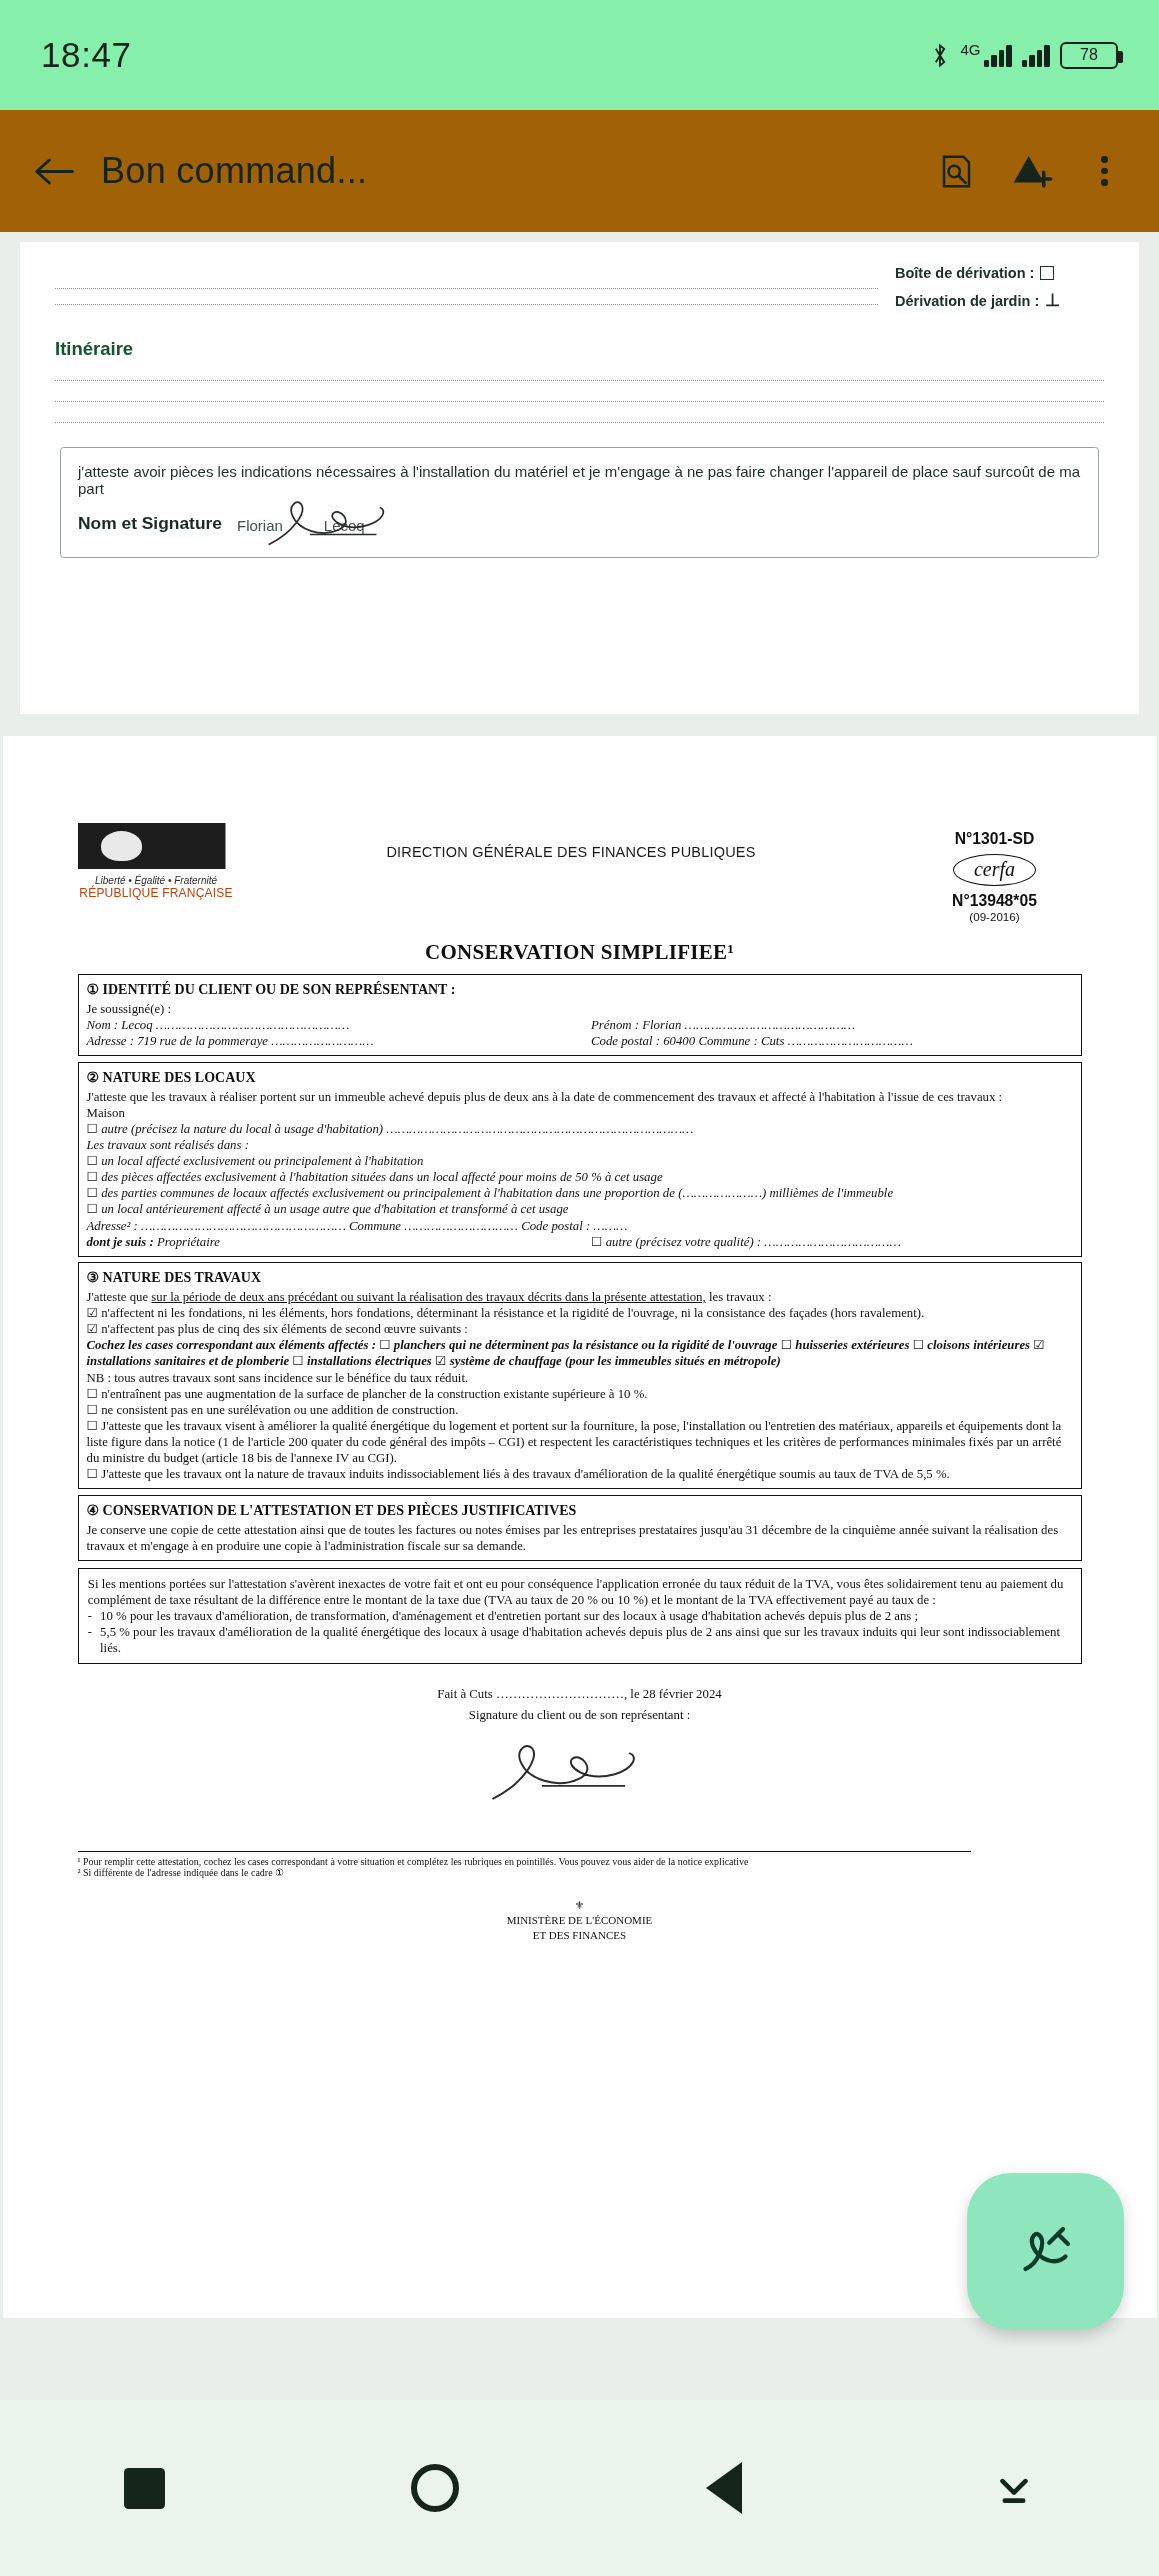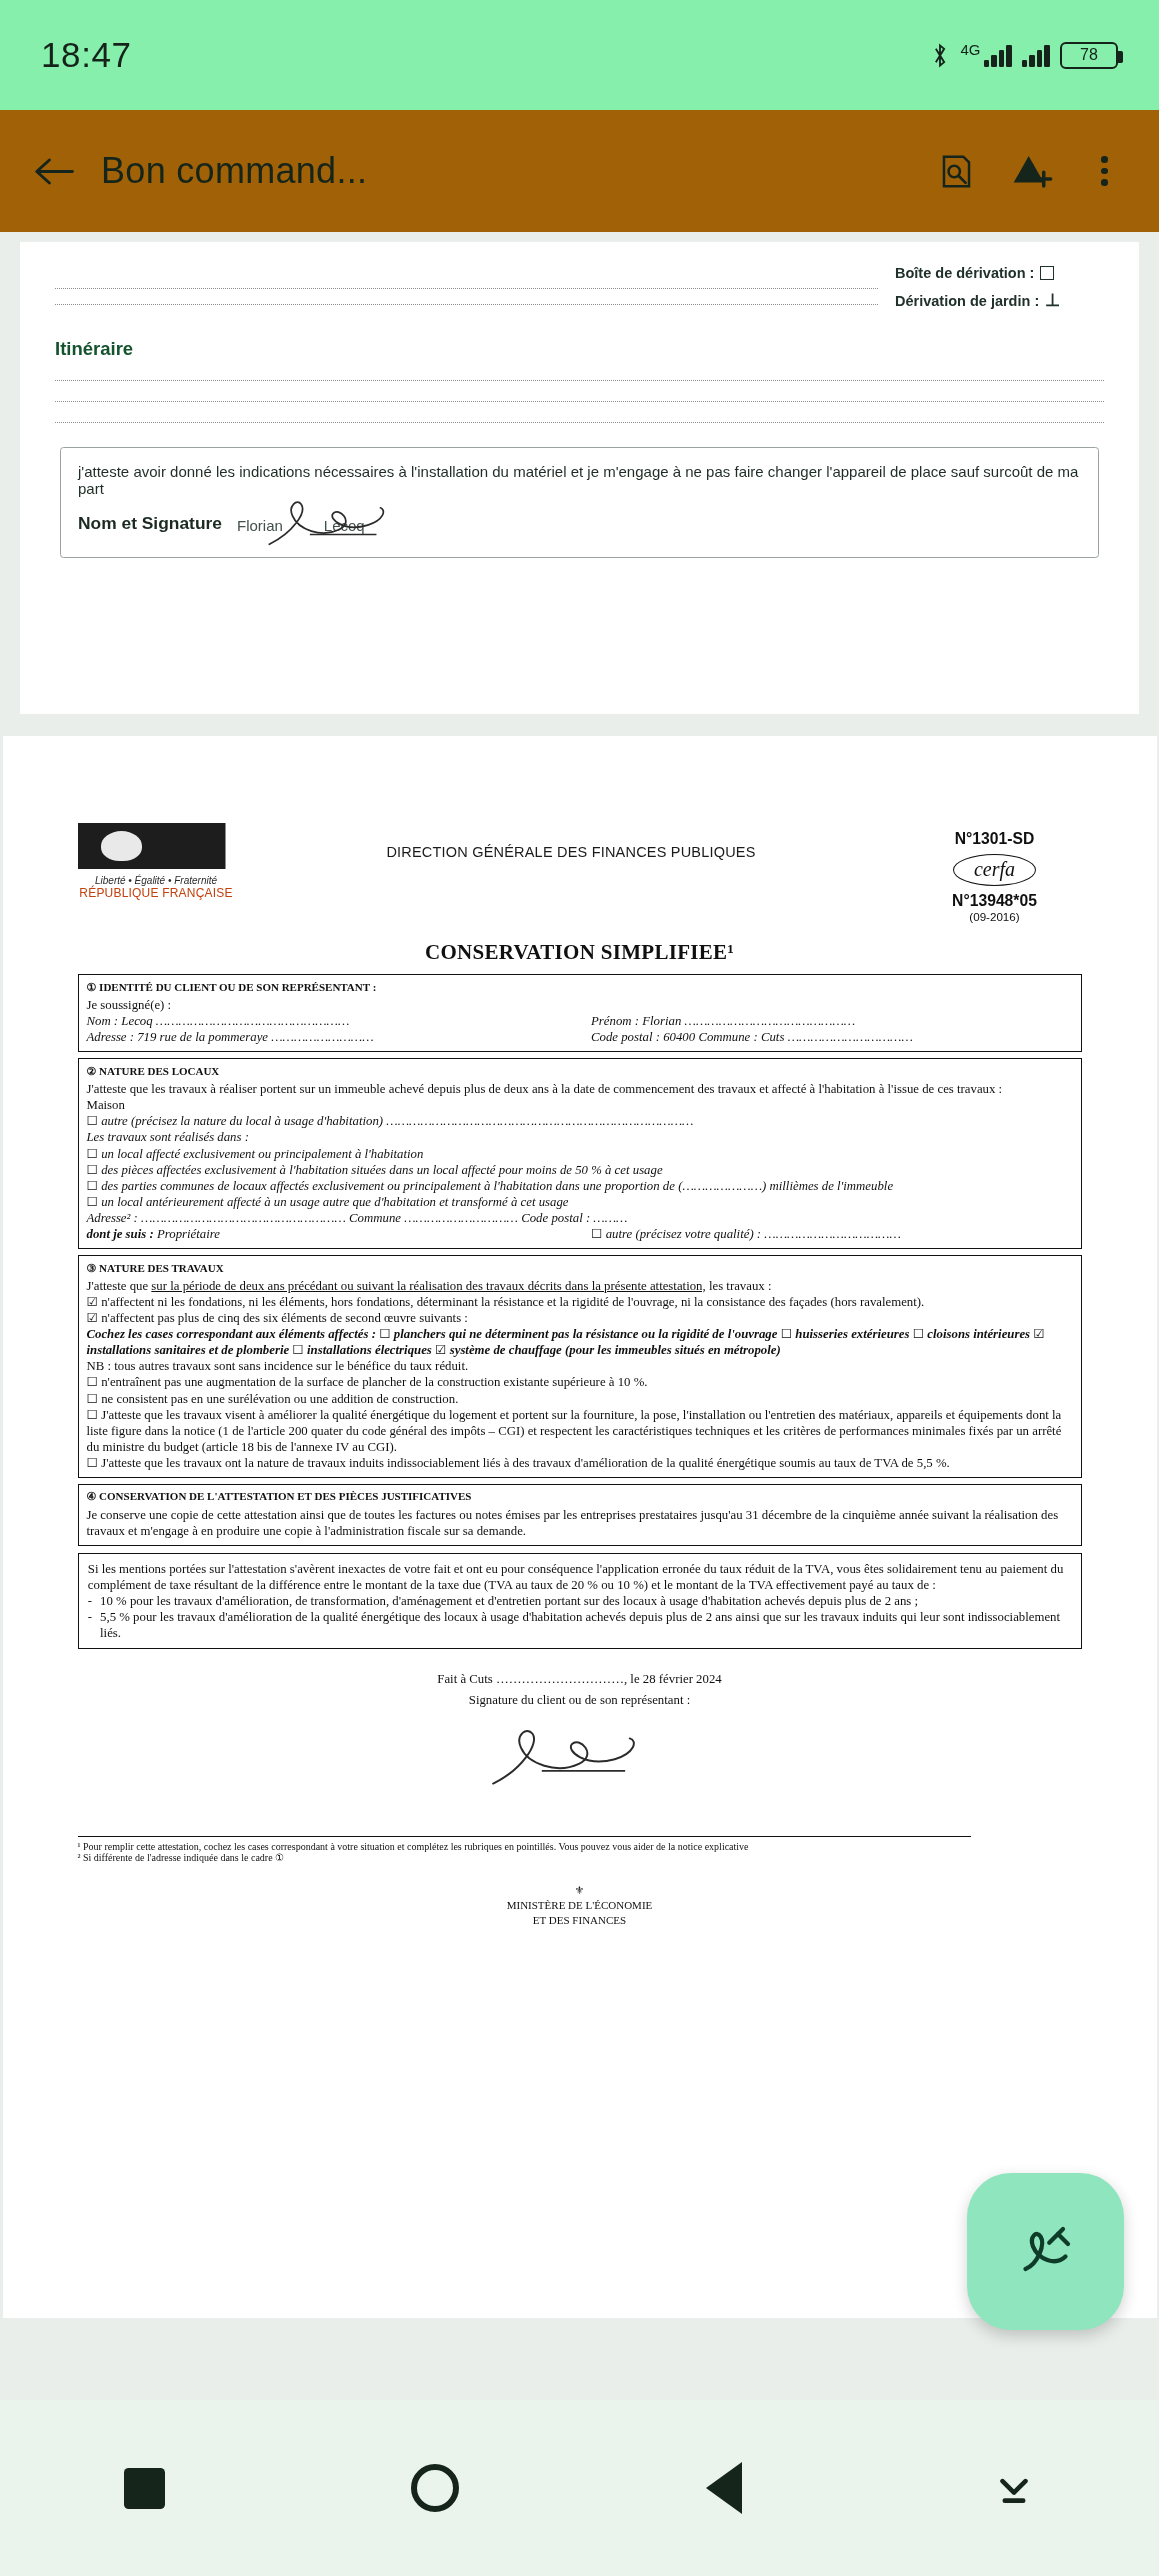--- a/index.html
+++ b/index.html
@@ -122,21 +122,21 @@
   .cerfa-num2{font-size:15.7px;font-weight:bold;}
   .cerfa-date{font-size:11.6px;}
   .doc-title{
     text-align:center;font-family:"Liberation Serif",serif;font-weight:bold;
     font-size:21px;margin:17.4px 0 9.3px;letter-spacing:0.3px;
   }
   .sec{
     border:1.2px solid #111;margin:0 0 5.8px;padding:5.8px 8px;
     font-family:"Liberation Serif",serif;font-size:12.8px;line-height:1.26;
   }
-  .sec-title{font-variant:small-caps;font-weight:bold;font-size:11px;margin-bottom:2.3px;}
+  .sec-title{font-variant:small-caps;font-weight:bold;font-size:14px;margin-bottom:2.3px;}
   .ital{font-style:italic;}
   .bold{font-weight:bold;}
   .u{text-decoration:underline;}
   .sq{font-family:"DejaVu Sans",sans-serif;}
   .grid2{display:flex;gap:23px;}
   .grid2>div{flex:1;}
   .sec-final{border:1.7px solid #111;padding:7px 9.3px;margin-top:7px;}
   .p2-foot{font-family:"Liberation Serif",serif;font-size:12.8px;margin-top:23px;}
   .foot-center{text-align:center;}
   .sig2{display:block;margin:5.8px auto 0;}
@@ -246,21 +246,21 @@
       </div>
 
       <div class="itin-title">Itinéraire</div>
       <div class="itin-lines">
         <div class="dotline"></div>
         <div class="dotline"></div>
         <div class="dotline"></div>
       </div>
 
       <div class="attest-box">
-        <div class="attest-text">j'atteste avoir donné les indications nécessaires à l'installation du matériel et je m'engage à ne pas faire changer l'appareil de place sauf surcoût de ma part</div>
+        <div class="attest-text">j'atteste avoir pièces les indications nécessaires à l'installation du matériel et je m'engage à ne pas faire changer l'appareil de place sauf surcoût de ma part</div>
         <div class="sig-row">
           <div class="sig-label">Nom et Signature</div>
           <div class="sig-names">
             <span>Florian</span>
             <span>Lecoq</span>
           </div>
         </div>
         <svg class="sig-ink" width="191" height="70" viewBox="0 0 330 120">
           <path d="M30 95 C70 75 95 40 85 26 C78 16 62 28 70 46 C80 70 120 84 150 70 C178 57 150 30 140 42 C132 52 160 74 200 62 C228 53 232 36 222 32" fill="none" stroke="#2b2b2b" stroke-width="3" stroke-linecap="round"></path>
           <path d="M100 78 H215" fill="none" stroke="#2b2b2b" stroke-width="2.5"></path>

